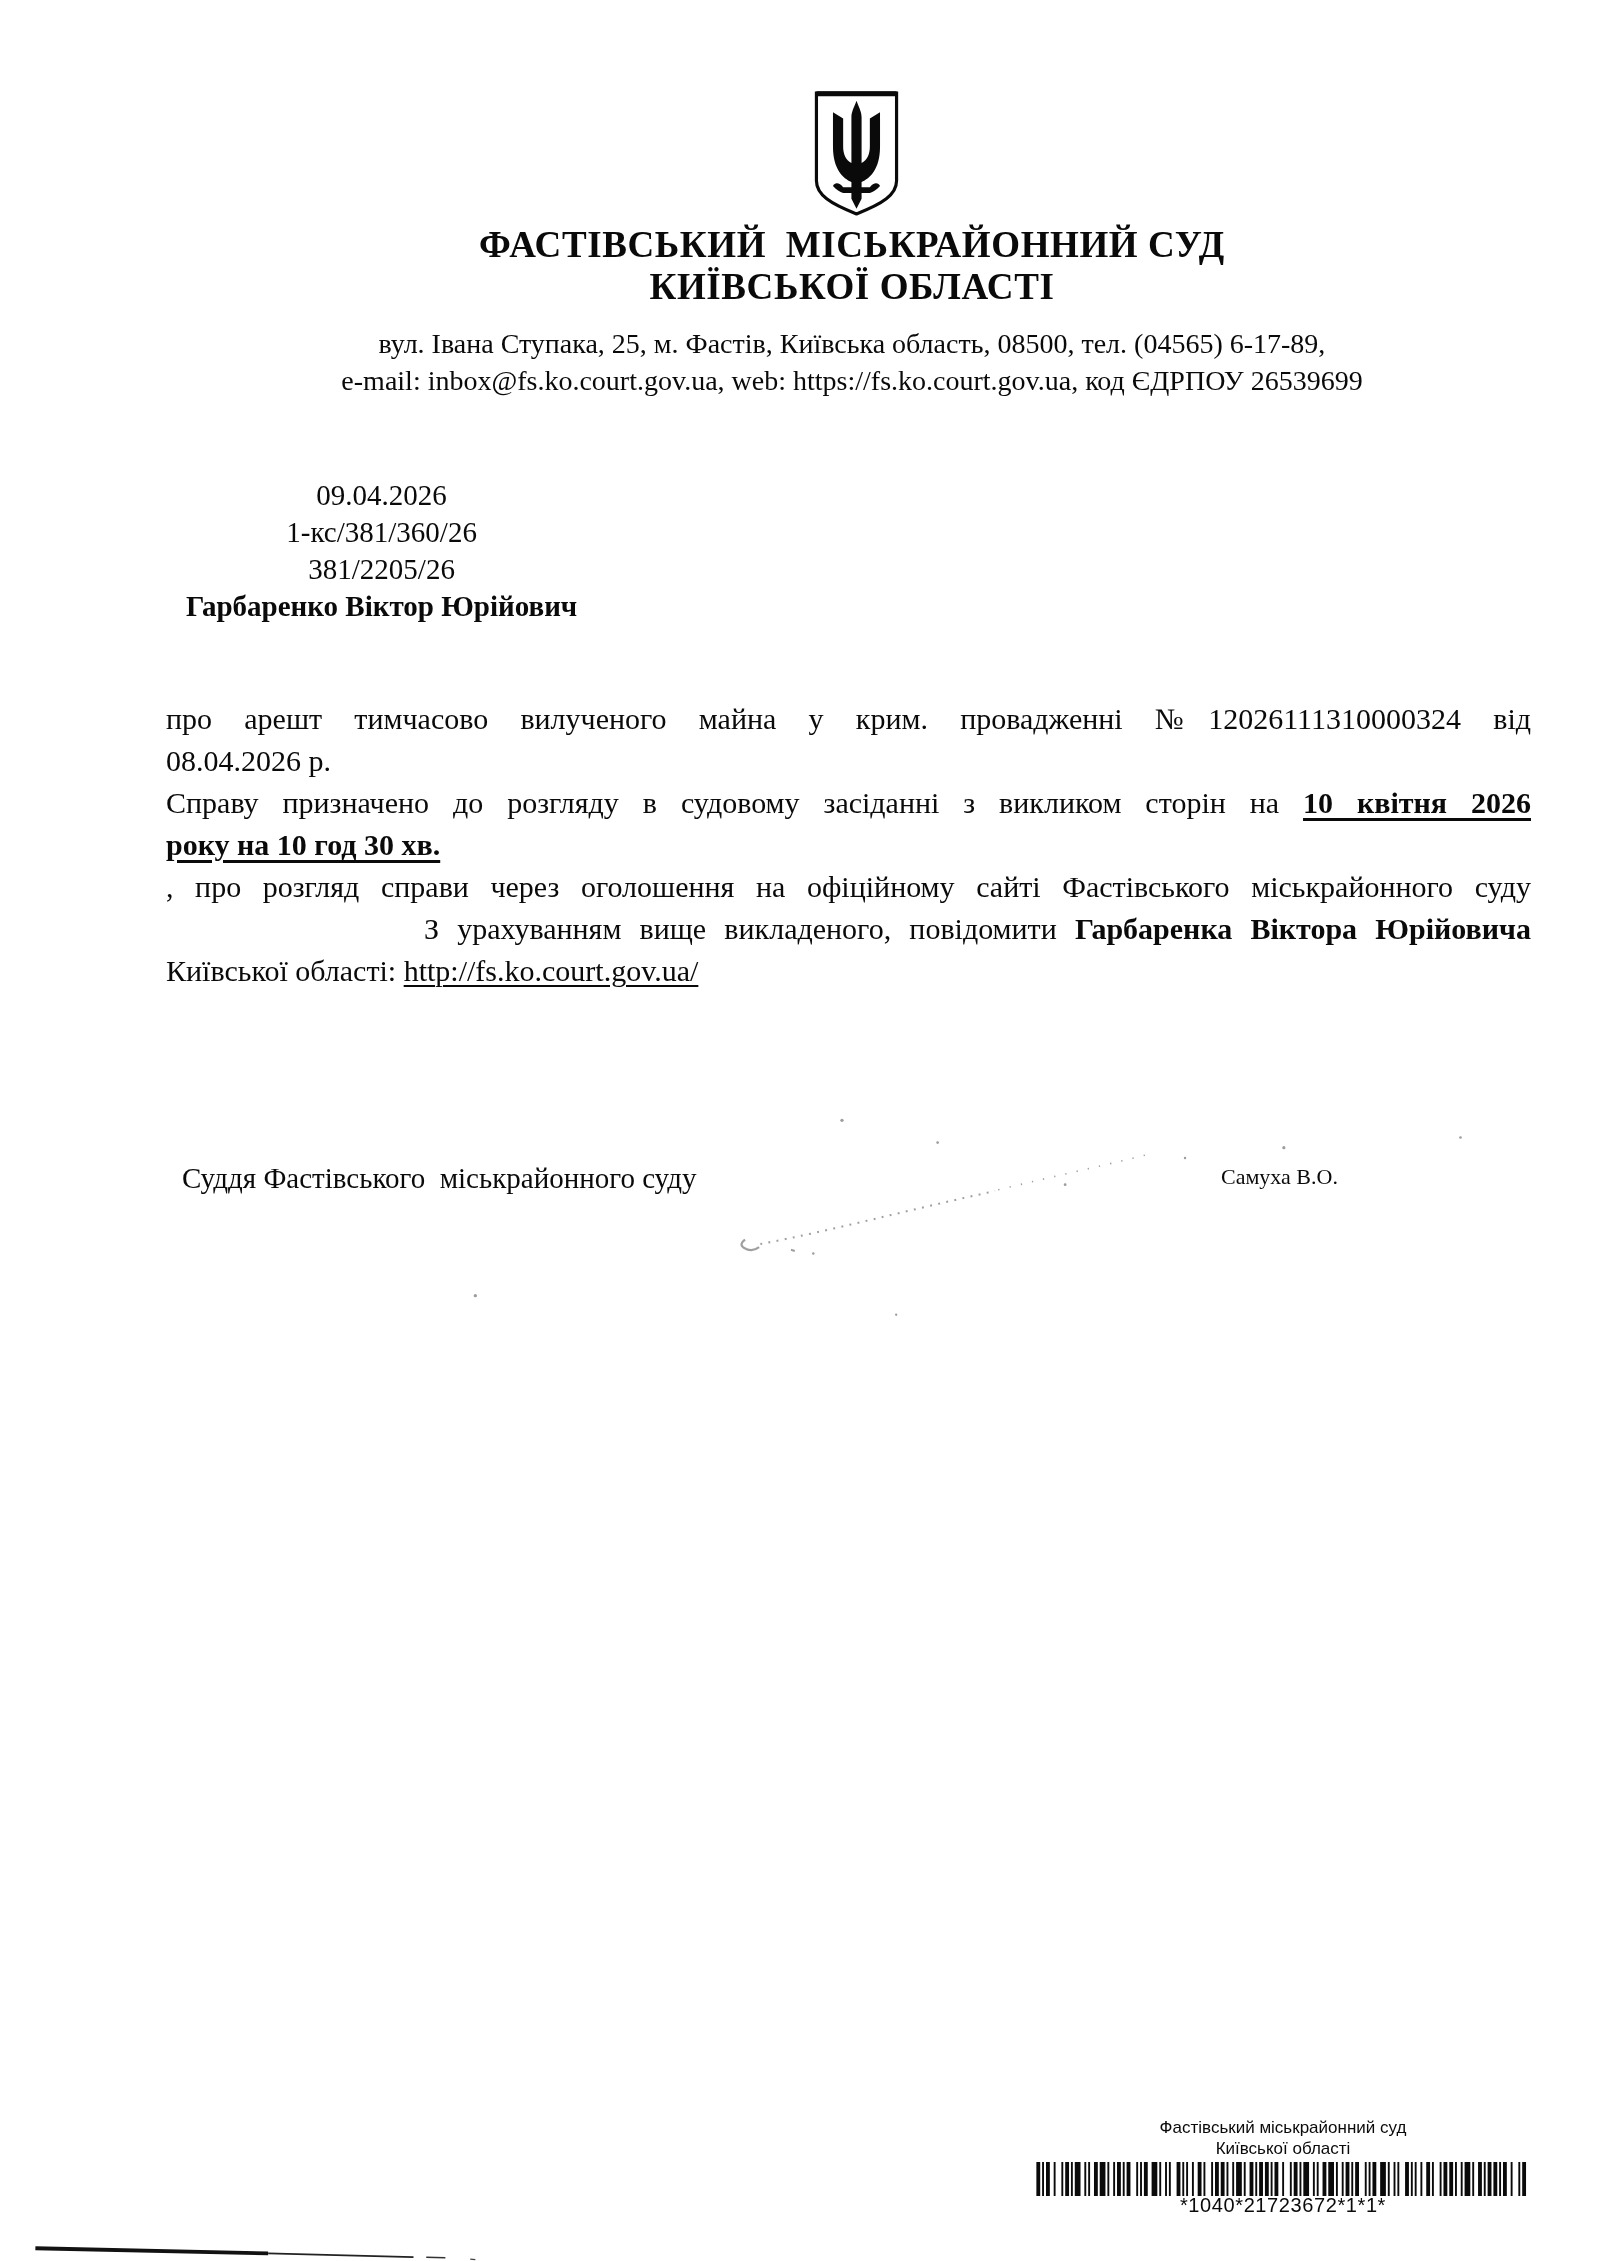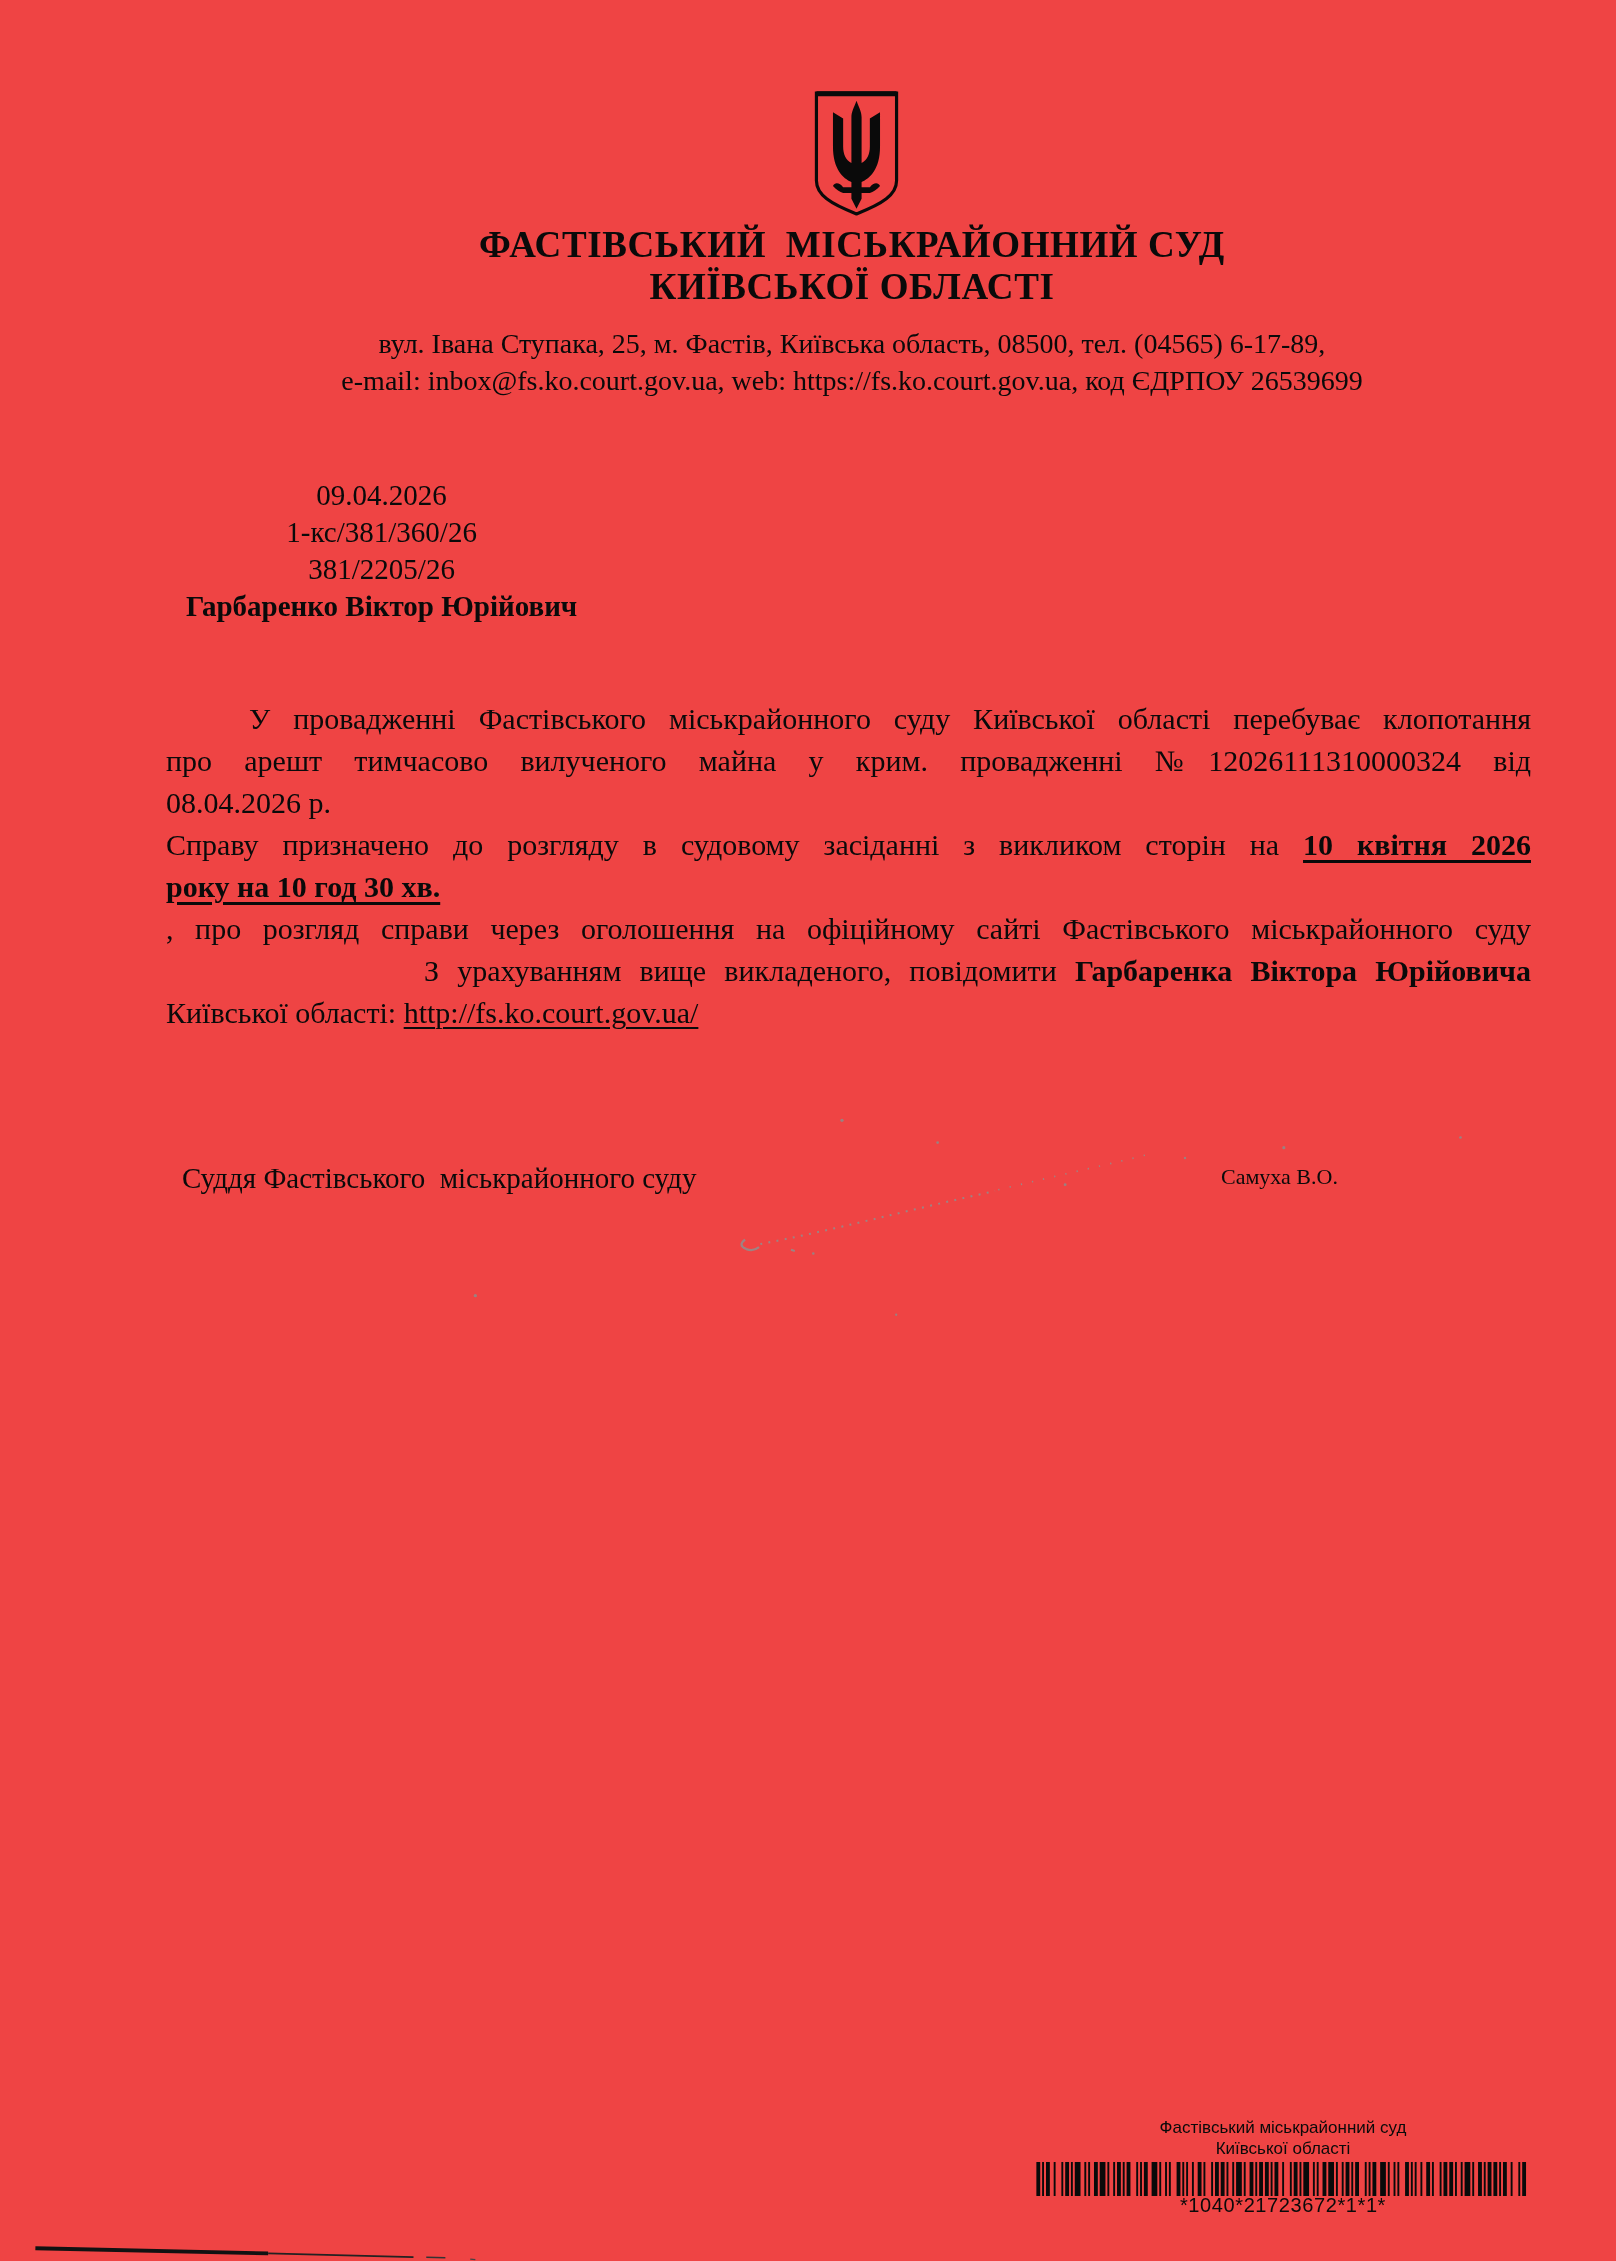--- a/index.html
+++ b/index.html
@@ -1,19 +1,19 @@
 <!DOCTYPE html>
 <html style="font-size:10.2px"><head>
 <meta charset="utf-8">
 <style>
   html,body{margin:0;padding:0;background:#d8d8d8;}
   .page{
     position:relative;
     width:1617px;height:2261px;
-    background:#ef4444;
+    background:#ffffff;
     font-family:"Liberation Serif", serif;
     color:#0a0a0a;
     overflow:hidden;
   }
   .abs{position:absolute;}
   .pre{white-space:pre-wrap;}
   
   .emblem{left:811px;top:88px;width:91px;height:131px;}
   .letterhead{left:77px;top:224px;width:1550px;text-align:center;}
   .court-title{font-weight:bold;font-size:37px;line-height:42px;letter-spacing:0.6px;}
@@ -66,21 +66,20 @@
   </div>
 
   <div class="abs refblock">
     <div>09.04.2026</div>
     <div>1-кс/381/360/26</div>
     <div>381/2205/26</div>
     <div class="bold">Гарбаренко Віктор Юрійович</div>
   </div>
 
   <div class="abs bodyblock">
-    <div class="line just ind1">У провадженні Фастівського міськрайонного суду Київської області перебуває клопотання</div>
     <div class="line just">про арешт тимчасово вилученого майна у крим. провадженні №12026111310000324 від</div>
     <div class="line">08.04.2026 р.</div>
     <div class="line just"><span>Справу призначено до розгляду в судовому засіданні з викликом сторін на </span><span class="emph">10 квітня  2026</span></div>
     <div class="line"><span class="emph">року на 10 год 30 хв.</span></div>
     <div class="line just">, про розгляд справи через оголошення на офіційному сайті Фастівського міськрайонного суду</div>
     <div class="line just ind2"><span>З урахуванням вище викладеного, повідомити </span><span class="bold">Гарбаренка Віктора Юрійовича</span></div>
     <div class="line"><span>Київської області: </span><span class="doclink">http://fs.ko.court.gov.ua/</span></div>
   </div>
 
   <div class="abs sig-role">Суддя Фастівського  міськрайонного суду</div>

